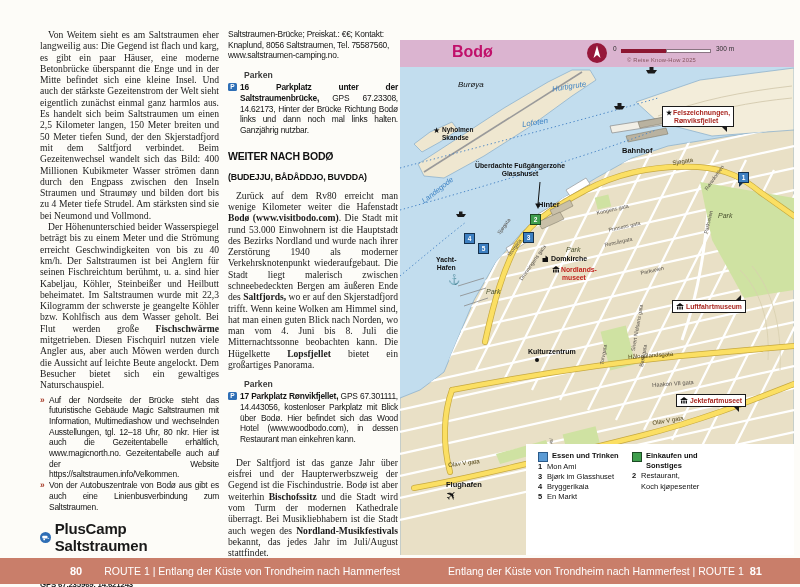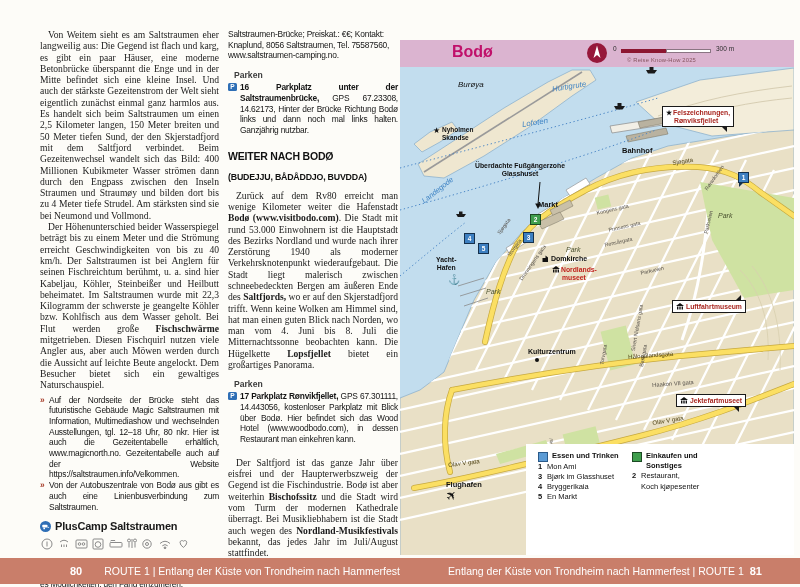--- a/index.html
+++ b/index.html
@@ -9,29 +9,29 @@
   .col{position:absolute;top:29px;}
   .col-left{left:40px;width:179px;}
   .col-mid{left:228px;width:170px;}
   .serif{font-family:"Liberation Serif",serif;font-size:9.6px;line-height:11.3px;
          text-align:justify;color:#1b1b1b;}
   .serif p{margin:0;text-indent:8px;}
   .serif b{font-weight:bold;}
   .cond{font-size:8.4px;line-height:10.7px;letter-spacing:-0.2px;color:#141414;}
   .tip{position:relative;padding-left:9px;text-align:justify;}
   .tip .bullet{position:absolute;left:0;top:0;color:#a63b28;font-weight:bold;}
-  .parken-head{font-weight:bold;font-size:8.6px;color:#3c3c3c;margin:9px 0 2px 6px;}
+  .parken-head{font-weight:bold;font-size:8.6px;color:#3c3c3c;margin:9px 0 2px 16px;}
   .pblock{position:relative;padding-left:12px;text-align:justify;}
   .picon{position:absolute;left:0;top:0.5px;width:8.5px;height:8.5px;background:#2e6eb5;
          color:#fff;font-weight:bold;font-size:6.5px;line-height:8.5px;text-align:center;
          border-radius:1.5px;display:inline-block;}
   .pnum{font-weight:bold;}
   .sec-head{font-weight:bold;font-size:10.5px;letter-spacing:-0.2px;margin:14px 0 0 0;color:#111;}
   .sec-sub{font-weight:bold;font-size:8.8px;letter-spacing:-0.2px;margin:10px 0 8px 0;color:#111;}
-  .camp-header{display:flex;align-items:center;gap:4px;font-weight:bold;font-size:11px;
+  .camp-header{display:flex;align-items:center;gap:4px;font-weight:bold;font-size:15px;
                letter-spacing:-0.2px;margin-top:8px;}
   .camp-icons{margin:4px 0 2px 0;}
   .camp-gps{font-weight:bold;font-size:7.9px;letter-spacing:-0.2px;}
   .mt6{margin-top:12px;} .mt4{margin-top:4px;}
   
   .map{position:absolute;left:400px;top:40px;width:394px;height:515px;overflow:hidden;}
   .map svg.base{position:absolute;left:0;top:0;}
   .map-title{position:absolute;left:52px;top:3px;font-size:16px;font-weight:bold;color:#c0106a;}
   .compass{position:absolute;left:186px;top:2px;}
   .scale0{position:absolute;left:213px;top:5px;font-size:6.5px;color:#2c2c2c;}
@@ -323,21 +323,21 @@
     <div class="callout tail-br" style="left:276px;top:354px;">
       <svg width="8" height="7" style="vertical-align:-1px;margin-right:2px;">
           <path d="M0,3 L4,0 L8,3 Z M1,3.5 h1.4 v3 H1 Z M3.3,3.5 h1.4 v3 h-1.4 Z M5.6,3.5 H7 v3 H5.6 Z" fill="#111"></path>
         </svg><span>Jektefartmuseet</span></div>
 
     <div class="lbl lbl-b" style="left:222px;top:106px;font-size:7.5px;">Bahnhof</div>
     <div class="lbl lbl-b two-line center" style="left:58px;top:122px;width:124px;font-size:6.8px;white-space:normal;">
       <div>Überdachte Fußgängerzone</div>
         <div>Glasshuset</div>
       </div>
-    <div class="lbl lbl-b" style="left:138px;top:160px;font-size:7.5px;">Markt</div>
+    <div class="lbl lbl-b" style="left:138px;top:160px;font-size:7.5px;">Hinter</div>
     <div class="lbl lbl-b two-line center" style="left:36px;top:216px;font-size:6.8px;">
       <div>Yacht-</div>
         <div>Hafen</div>
       </div>
     <div class="glyph" style="left:48px;top:234px;font-size:10px;">⚓</div>
     <div class="lbl lbl-b" style="left:142px;top:214px;">
       <svg width="7" height="8" style="vertical-align:-1px;margin-right:2px;">
           <path d="M0.5,8 V4 H3.5 V8 Z M3.5,8 V1.5 L6,3.5 V8 Z" fill="#111"></path>
         </svg><span>Domkirche</span></div>
     <div class="lbl lbl-b two-line" style="left:152px;top:226px;font-size:6.8px;color:#c0231d;">

